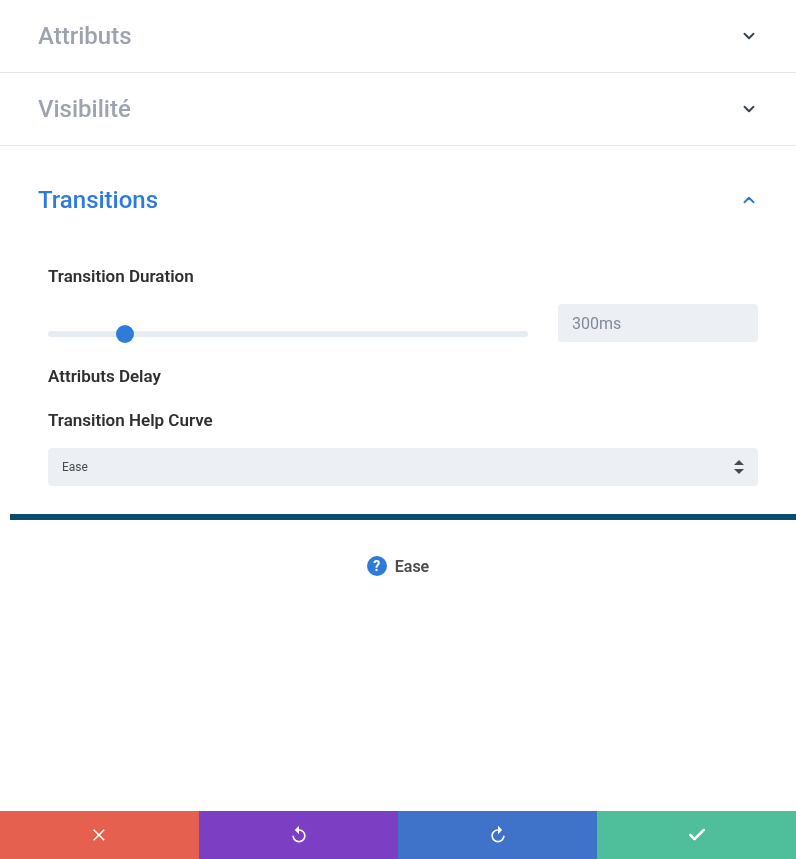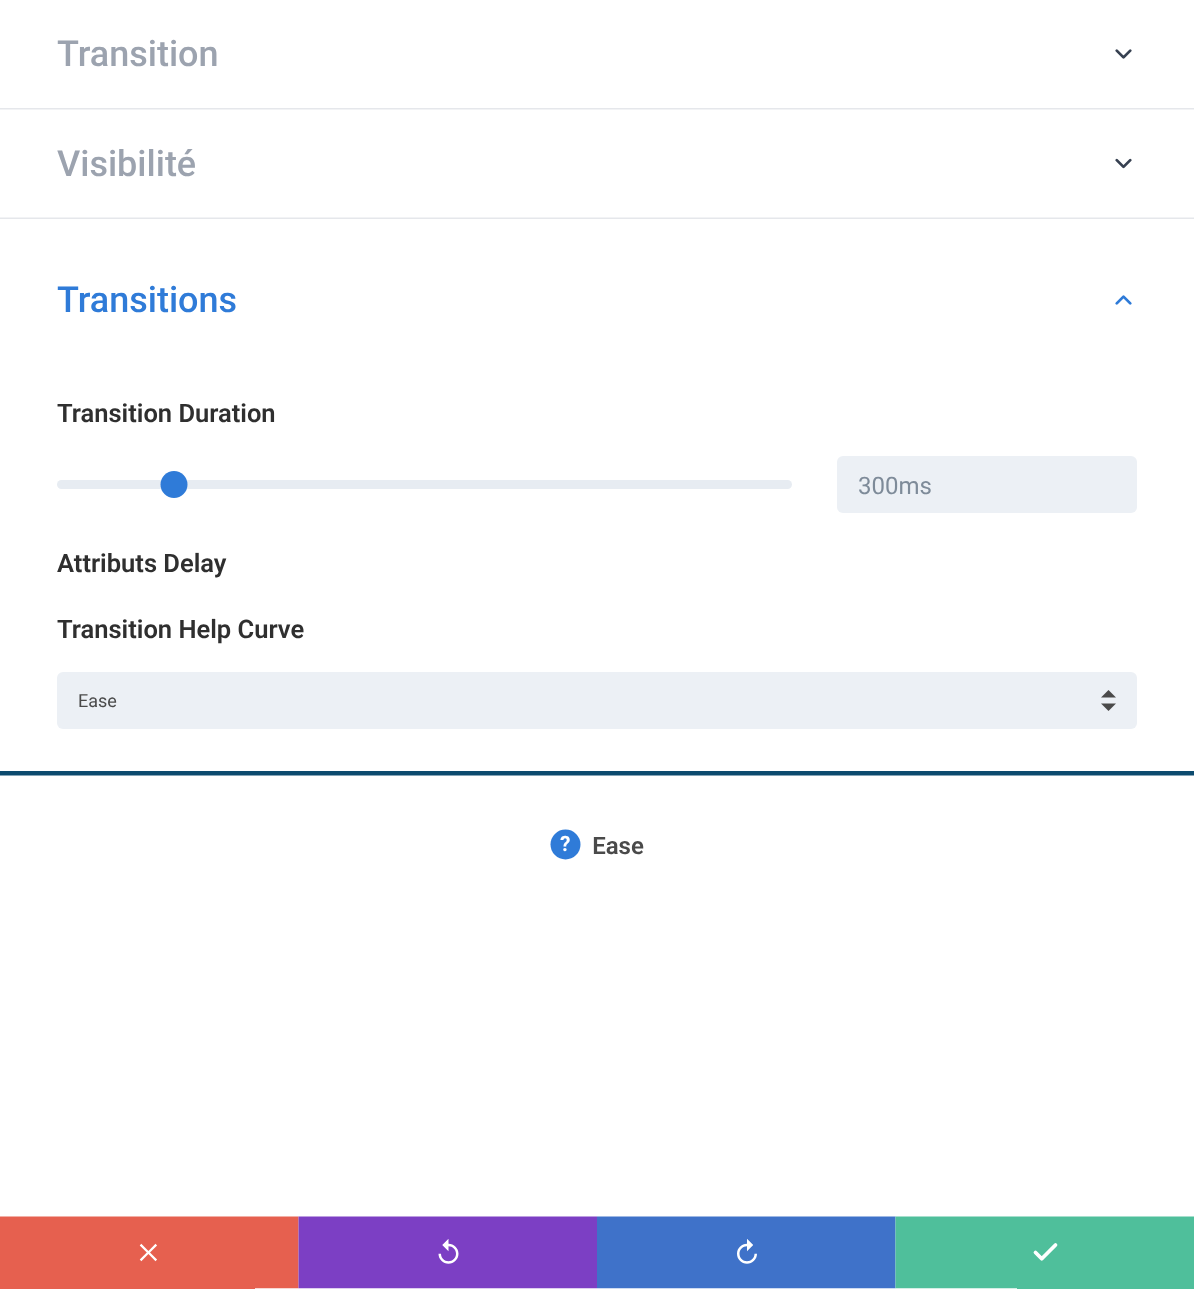--- a/index.html
+++ b/index.html
@@ -15,25 +15,26 @@
     cursor: pointer;
   }
   .section-header.collapsed .title { color: #9ca3af; }
   .section-header .title { font-size: 24px; font-weight: 500; }
   .section-header .chevron { color: #374151; }
   .section-header.expanded { border-bottom: none; }
   .section-header.expanded .title { color: #2f7bd8; }
   .section-header.expanded .chevron { color: #2f7bd8; }
   .section-body {
     padding: 6px 38px 28px 38px;
-    border-bottom: 3px solid #0c4a6e;
+    border-bottom: 6px solid #0c4a6e;
+    margin-left: 10px;
   }
   .field { margin-top: 24px; }
   .field-label { font-size: 17px; font-weight: 600; color: #2f2f2f; margin-bottom: 18px; }
-  .slider-row { display: flex; align-items: center; gap: 30px; }
+  .slider-row { display: flex; align-items: flex-end; gap: 30px; }
   .slider-wrap { flex: 1; position: relative; height: 16px; }
   .slider-track {
     position: absolute; top: 50%; left: 0; right: 0; height: 6px;
     background: #e7ecf2; border-radius: 3px; transform: translateY(-50%);
   }
   .slider-thumb {
     position: absolute; top: 50%; width: 18px; height: 18px;
     border-radius: 50%; background: #2f7bd8;
     transform: translate(-50%, -50%);
   }
@@ -87,21 +88,21 @@
   svg { display: block; }
 </style>
 </head>
 <body>
 
 <div class="panel">
 
   <div class="sections">
 
     <div class="section-header collapsed">
-      <span class="title">Transition</span>
+      <span class="title">Attributs</span>
       <span class="chevron">
         <svg width="18" height="18" viewBox="0 0 24 24" fill="none" stroke="currentColor" stroke-width="2.5" stroke-linecap="round" stroke-linejoin="round">
             <polyline points="6 9 12 15 18 9"></polyline>
           </svg>
       </span>
     </div>
 
     <div class="section-header collapsed">
       <span class="title">Visibilité</span>
       <span class="chevron">

